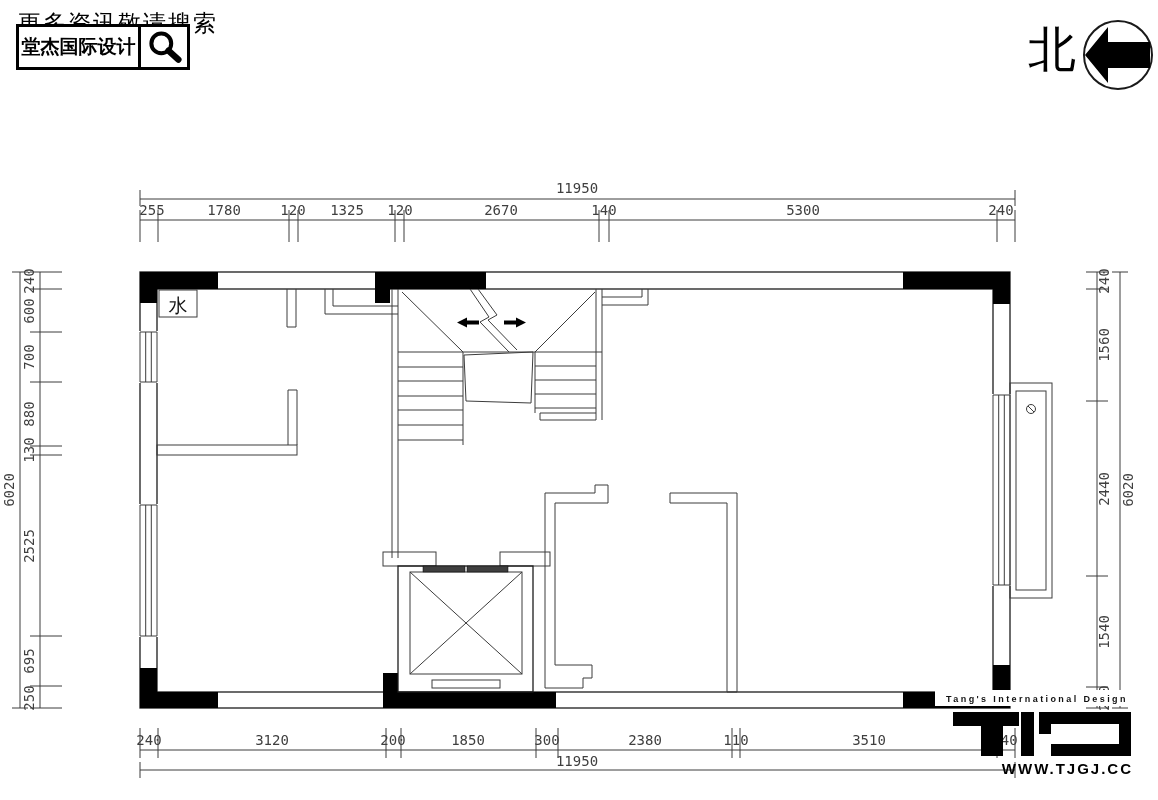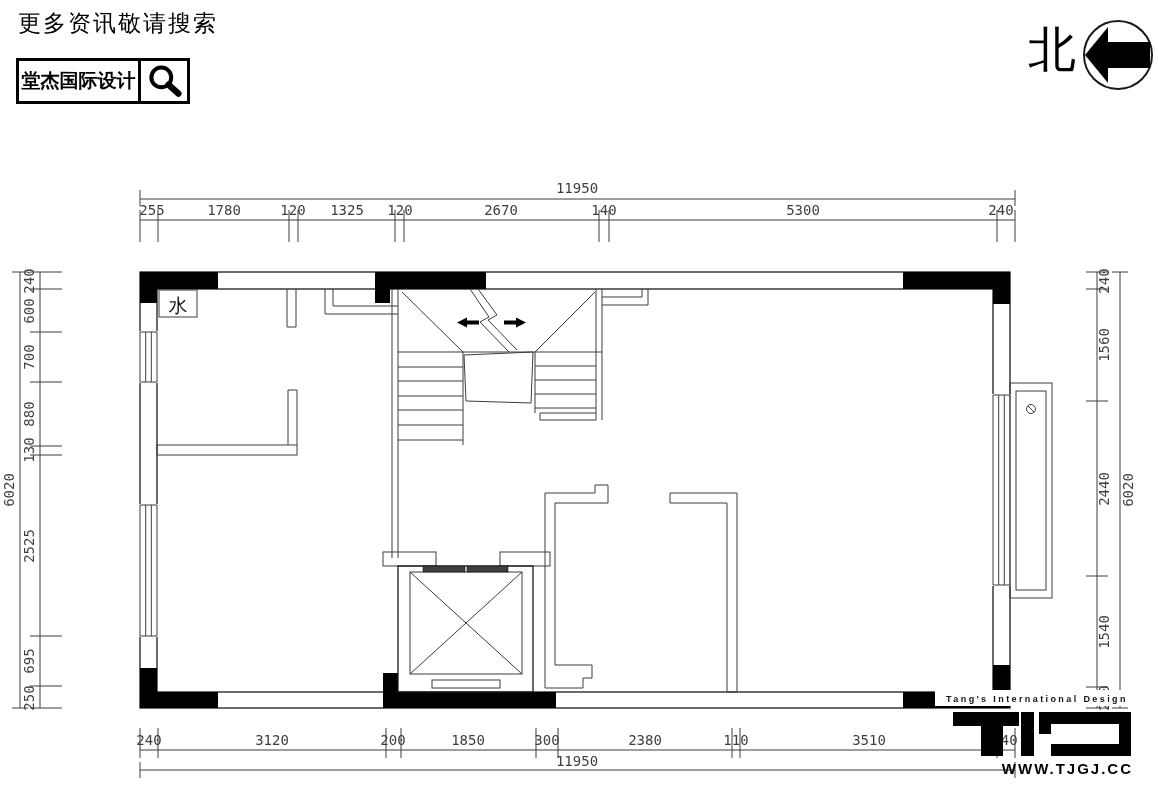--- a/index.html
+++ b/index.html
@@ -1,20 +1,20 @@
 <!DOCTYPE html>
 <html><head>
 <meta charset="utf-8">
 <style>
   html,body{margin:0;padding:0;background:#fff;}
   .page{position:relative;width:1158px;height:800px;background:#ffffff;overflow:hidden;
         font-family:"Liberation Sans",sans-serif;color:#000;}
   
   .hdr-title{position:absolute;left:18px;top:8px;font-size:23px;font-weight:400;letter-spacing:2px;}
-  .brand-box{position:absolute;left:16px;top:58px;width:168px;height:40px;border:3px solid #000;
+  .brand-box{position:absolute;left:16px;top:24px;width:168px;height:40px;border:3px solid #000;
              display:flex;align-items:stretch;background:#fff;}
   .brand-text{flex:1;display:flex;align-items:center;justify-content:center;
               font-size:19px;font-weight:700;letter-spacing:0px;white-space:nowrap;}
   .brand-sep{width:3px;background:#000;}
   .brand-search{width:46px;display:flex;align-items:center;justify-content:center;}
   .north-label{position:absolute;left:1028px;top:18px;font-size:48px;font-weight:500;}
   .north-svg{position:absolute;left:1082px;top:19px;}
   
   .footer-svg{position:absolute;left:935px;top:688px;}
   .tagline{font:700 9px "Liberation Sans",sans-serif;letter-spacing:2.4px;fill:#111;text-anchor:middle;}

